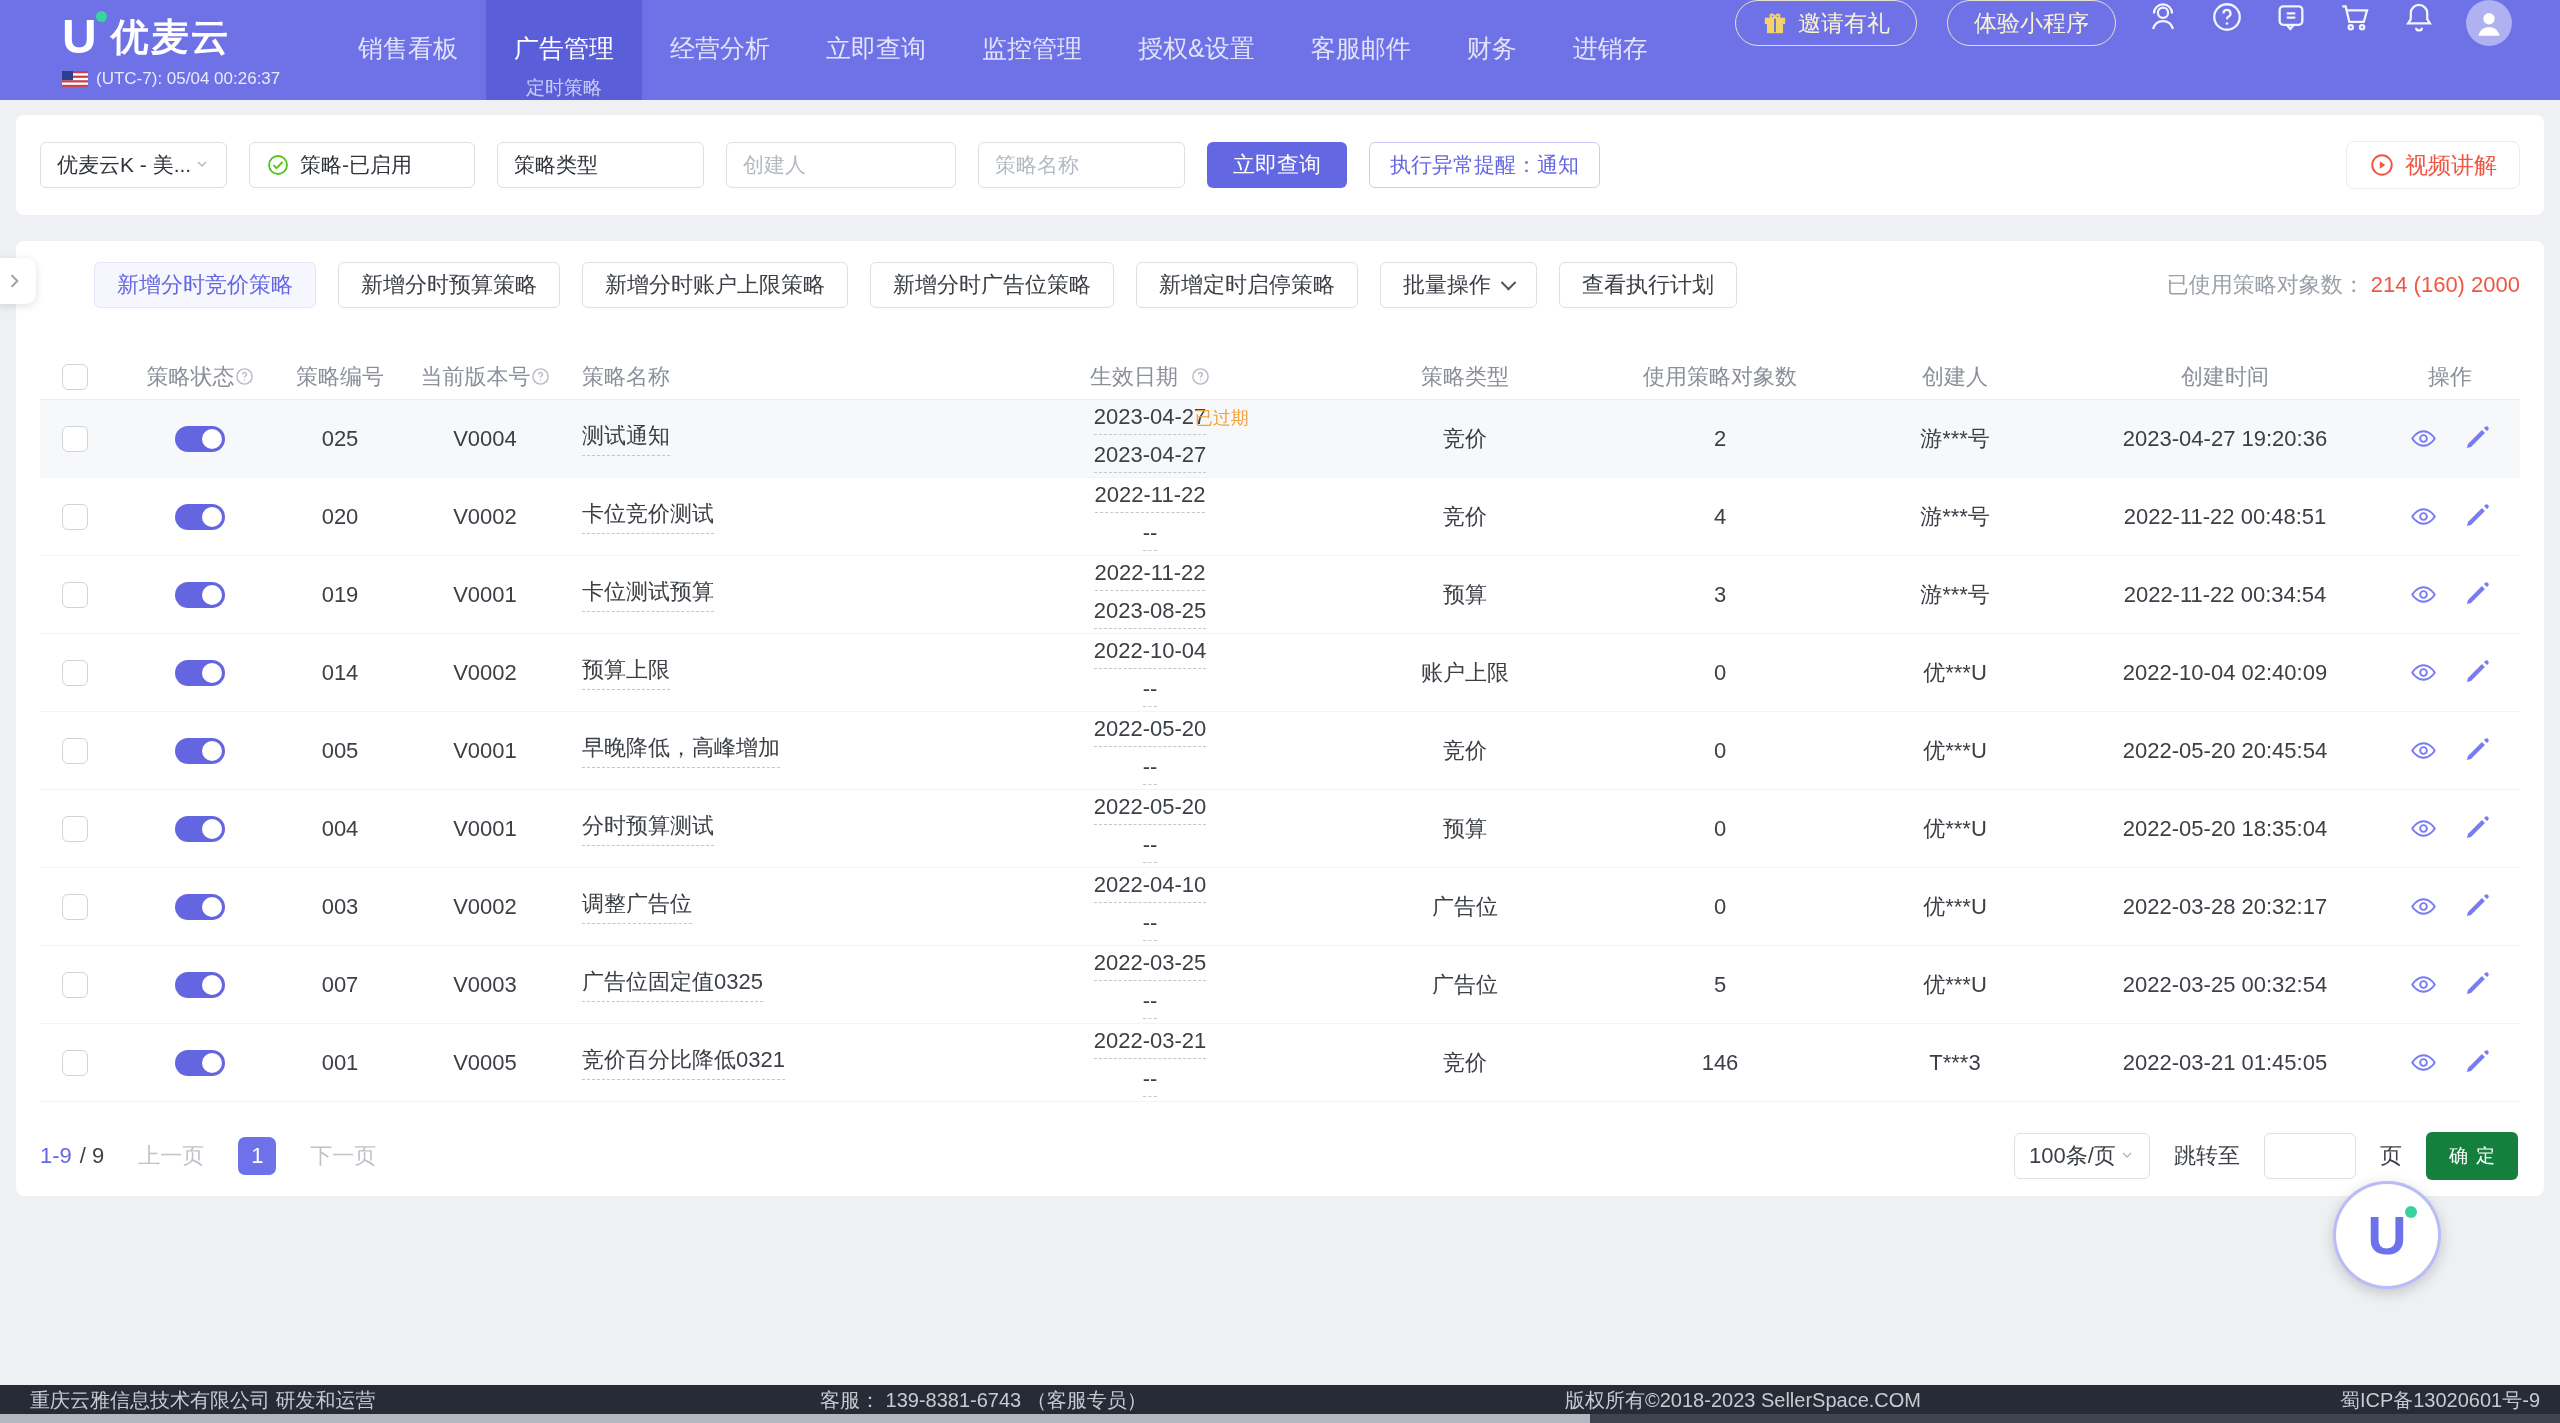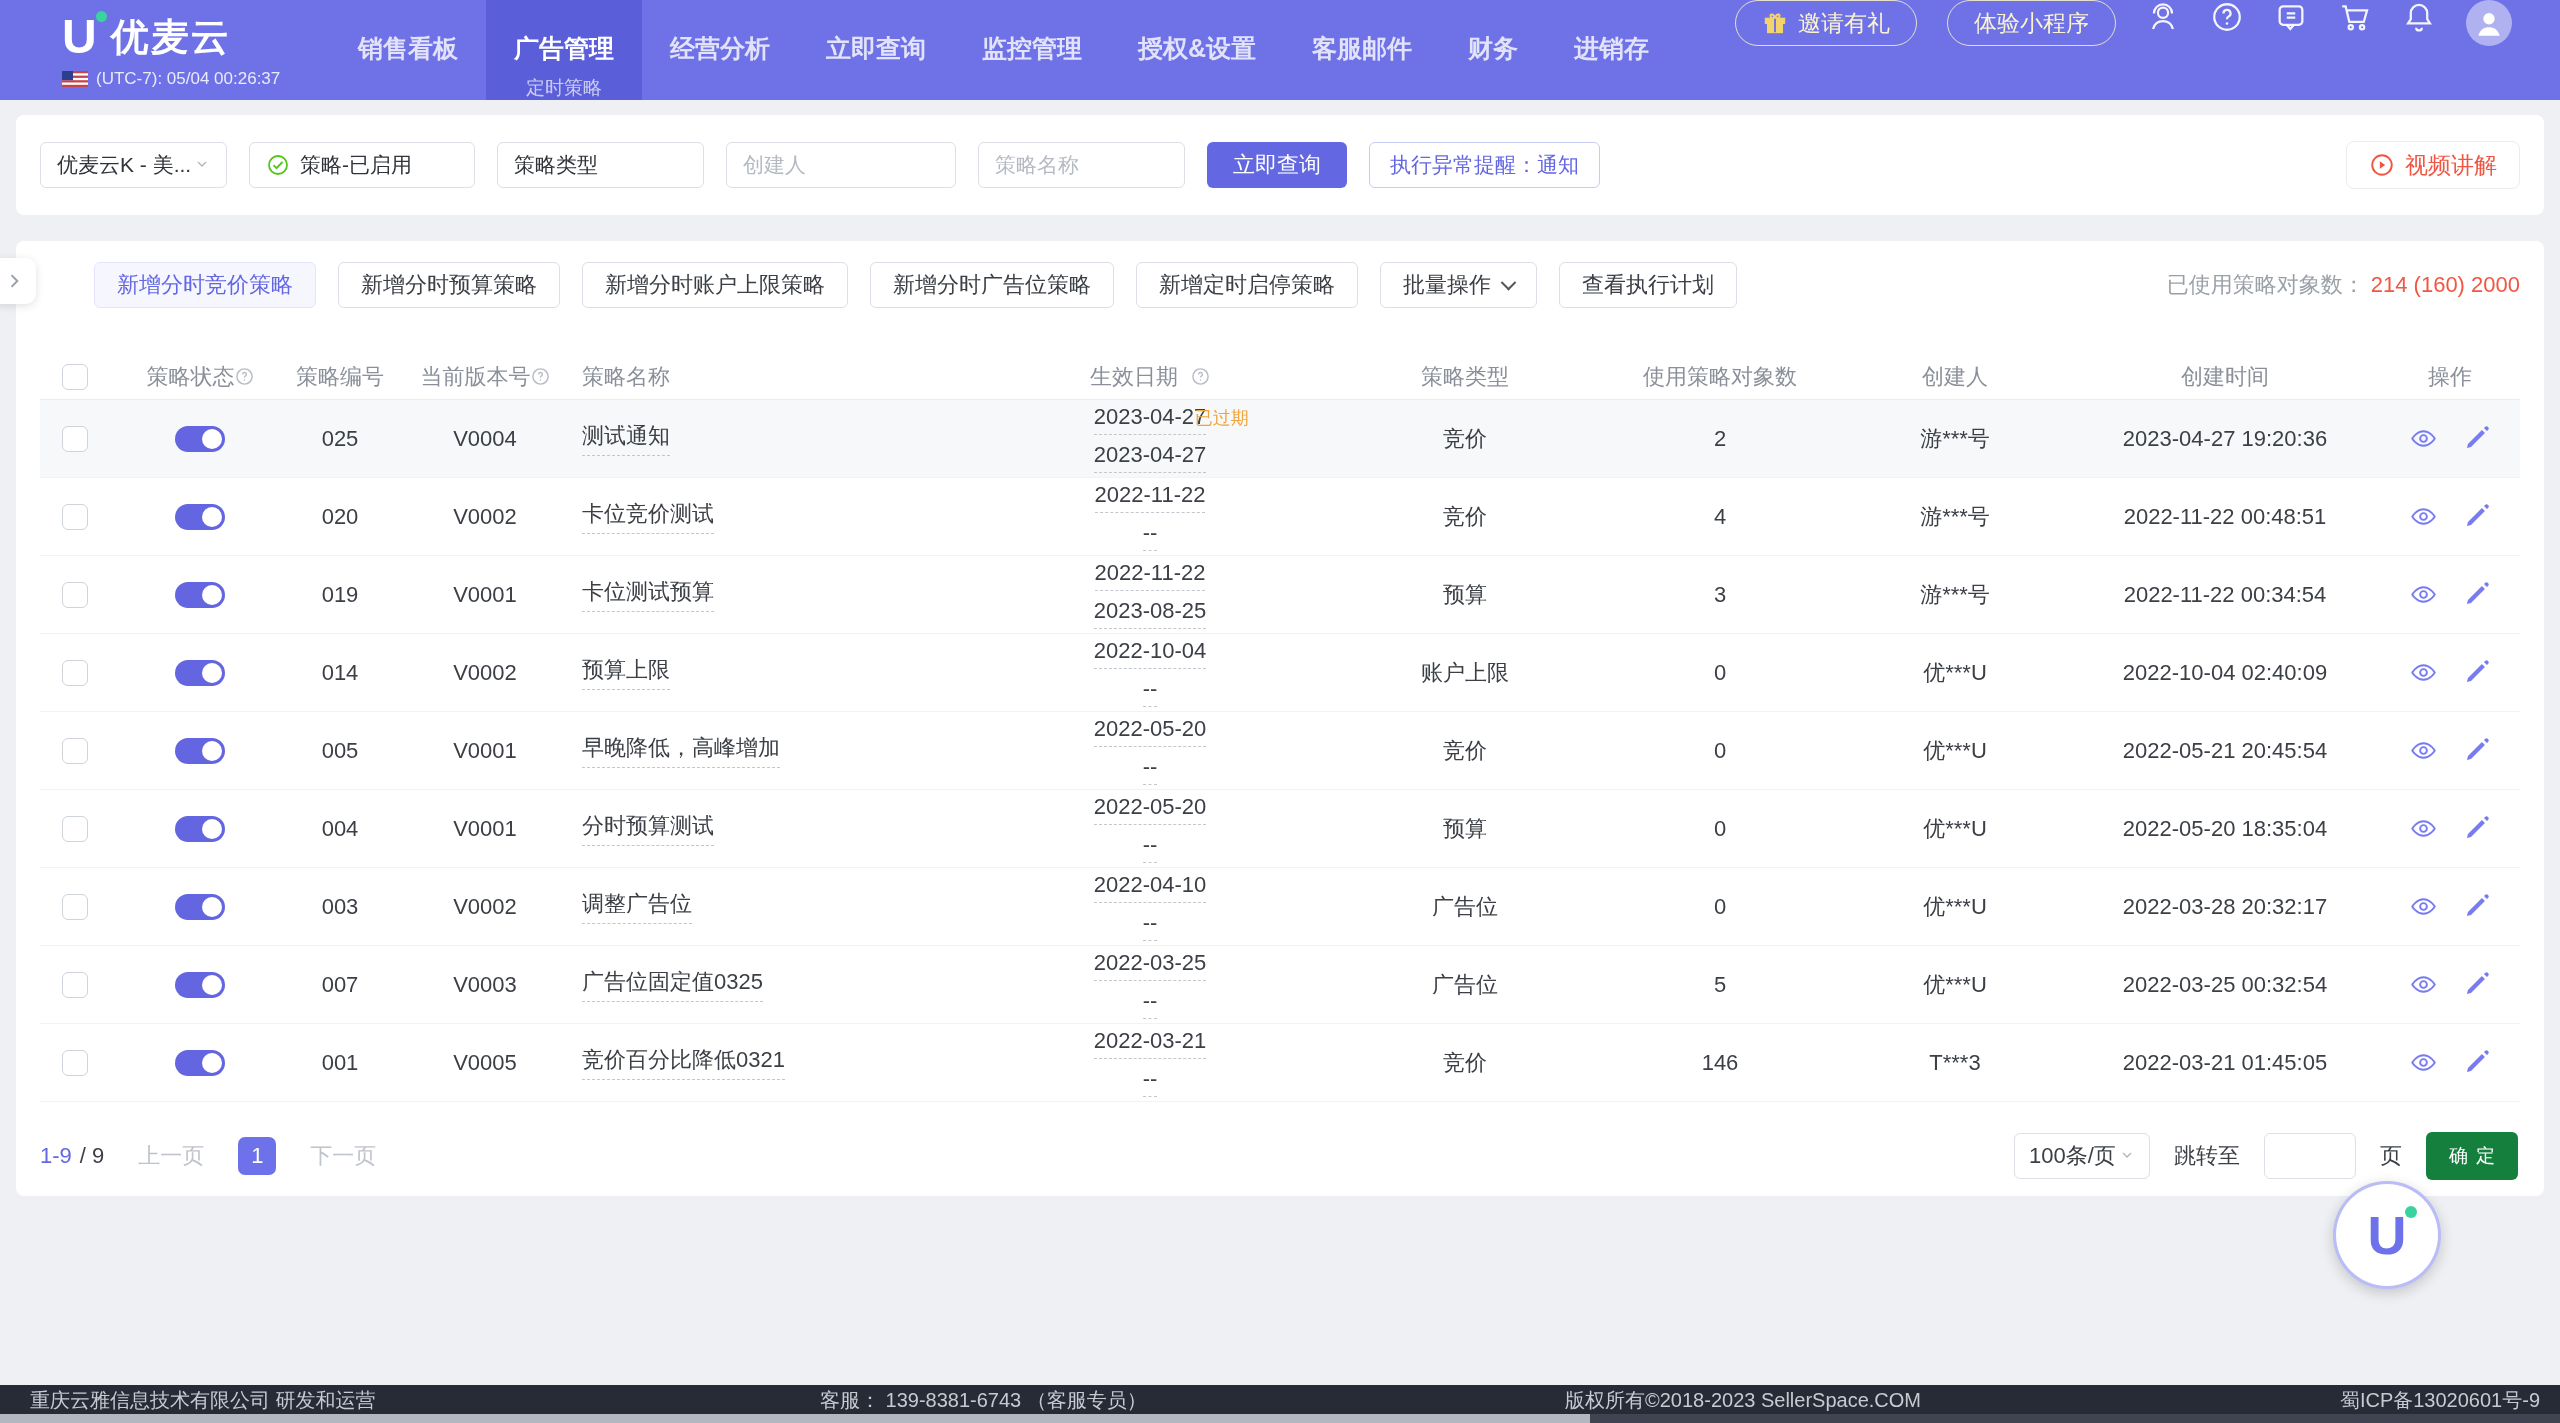--- a/index.html
+++ b/index.html
@@ -11,21 +11,21 @@
   .logo-block { width:330px; padding-left:62px; display:flex; flex-direction:column; justify-content:center; }
   .logo-line { display:flex; align-items:center; gap:14px; }
   .logo-u { position:relative; color:#fff; font-size:48px; font-weight:800; line-height:1; }
   .logo-u i { position:absolute; top:-2px; right:-10px; width:11px; height:11px; border-radius:50%; background:#3ad29f; }
   .logo-text { color:#fff; font-size:38px; font-weight:700; letter-spacing:2px; }
   .utc-line { display:flex; align-items:center; gap:8px; margin-top:6px; color:rgba(255,255,255,.85); font-size:17px; }
   .flag { width:26px; height:16px; display:inline-block; }
 
   .nav { display:flex; align-items:stretch; }
   .nav-item { position:relative; padding:0 28px; display:flex; flex-direction:column; align-items:center; padding-top:32px; cursor:pointer; }
-  .nav-label { color:rgba(255,255,255,.8); font-size:25px; font-weight:700; white-space:nowrap; }
+  .nav-label { color:rgba(255,255,255,.8); font-size:25px; font-weight:400; white-space:nowrap; }
   .nav-sub { color:rgba(255,255,255,.68); font-size:19px; margin-top:10px; white-space:nowrap; }
   .nav-item.active { background:#5a5ed9; }
   .nav-item.active .nav-label { color:#fff; }
 
   .header-right { margin-left:auto; display:flex; align-items:flex-start; gap:30px; padding-right:48px; }
   .pill { height:46px; border:1px solid rgba(250,243,200,.85); border-radius:23px; display:flex; align-items:center; gap:10px; padding:0 26px; color:#faf3cf; font-size:23px; cursor:pointer; white-space:nowrap; }
   .hicon { width:34px; height:34px; color:rgba(255,255,255,.92); display:inline-flex; cursor:pointer; }
   .hicon svg { width:100%; height:100%; }
   .avatar { width:46px; height:46px; border-radius:50%; background:rgba(255,255,255,.45); display:flex; align-items:center; justify-content:center; cursor:pointer; }
   .avatar svg { width:34px; height:34px; }
@@ -508,21 +508,21 @@
             <span class="dashed">早晚降低，高峰增加</span>
           </div>
           <div class="td c-date">
             <span class="expired-tag"></span>
             <span class="dashed">2022-05-20</span>
             <span class="dashed">--</span>
           </div>
           <div class="td c-type">竞价</div>
           <div class="td c-obj">0</div>
           <div class="td c-creator">优***U</div>
-          <div class="td c-created">2022-05-21 20:45:54</div>
+          <div class="td c-created">2022-05-20 20:45:54</div>
           <div class="td c-ops">
             <span class="op">
               <svg viewBox="0 0 24 24" fill="none" stroke="currentColor" stroke-width="1.7">
                 <path d="M2 12s3.8-6.5 10-6.5S22 12 22 12s-3.8 6.5-10 6.5S2 12 2 12z"></path>
                 <circle cx="12" cy="12" r="3"></circle>
               </svg>
             </span>
             <span class="op">
               <svg viewBox="0 0 24 24" fill="currentColor">
                 <path d="M3.5 20.5l.9-3.6L16.8 4.5l2.7 2.7L7.1 19.6l-3.6.9zM18.6 2.7l2.7 2.7 1-1a1.9 1.9 0 0 0-2.7-2.7l-1 1z"></path>

